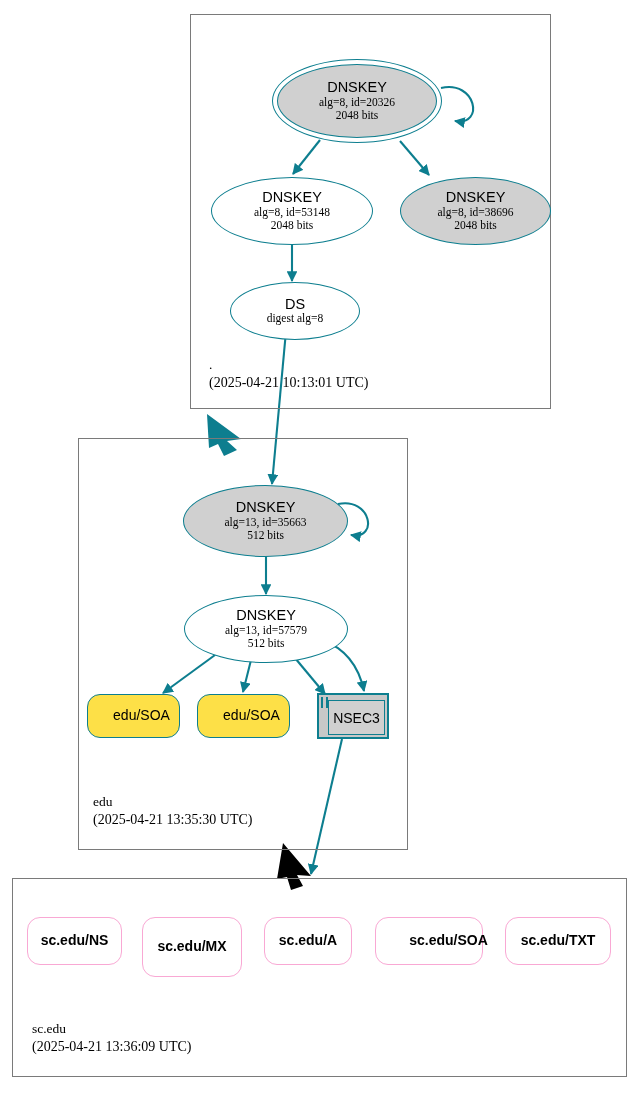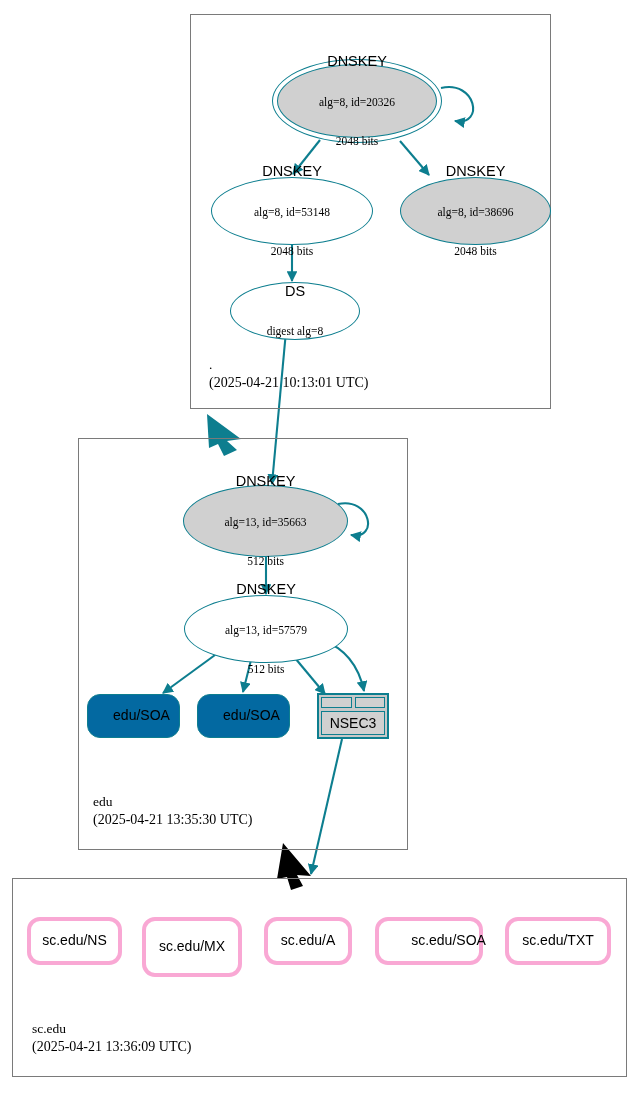--- a/index.html
+++ b/index.html
@@ -51,21 +51,20 @@
   
   .node {
     position: absolute;
     box-sizing: border-box;
     display: flex;
     flex-direction: column;
     align-items: center;
     justify-content: center;
     text-align: center;
     color: #000000;
-    gap: 26px;
   }
   .n-title {
     font-family: "Liberation Sans", sans-serif;
     font-size: 14.5px;
     line-height: 1.12;
   }
   .n-sub {
     font-family: "Liberation Serif", serif;
     font-size: 11.5px;
     line-height: 1.18;
@@ -88,37 +87,38 @@
     box-sizing: border-box;
   }
 
   
   .rrset {
     border-radius: 13px;
     box-sizing: border-box;
   }
   .rrset.secure {
     border: 1.8px solid #0d7e8f;
-    background: #0369a1;
+    background: #fde047;
     padding-left: 16px;
   }
   .rrset.insecure {
-    border: 4px solid #f9a8d4;
+    border: 1px solid #f9a8d4;
     background: #ffffff;
+    font-weight: bold;
   }
   .rrset .n-title { font-size: 14px; }
 
   
   .nsec3 {
     position: absolute;
     box-sizing: border-box;
     border: 2px solid #0d7e8f;
     background: #c8c8c8;
     display: flex;
-    flex-direction: column;
+    flex-direction: row;
     padding: 2px;
   }
   .nsec3-head {
     display: flex;
     gap: 3px;
     height: 11px;
   }
   .nsec3-cell {
     flex: 1;
     border: 1px solid #0d7e8f;

